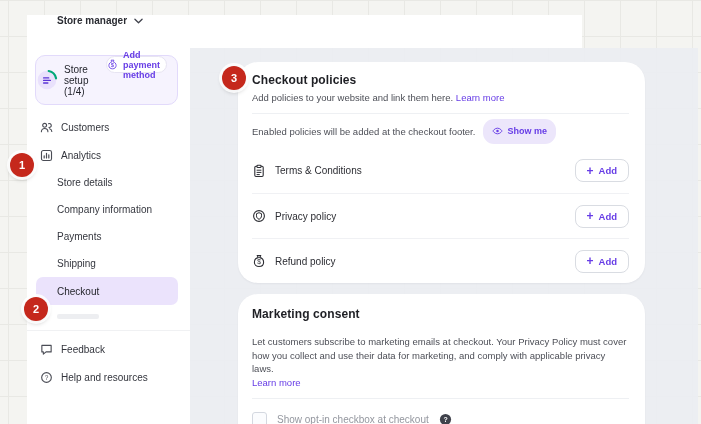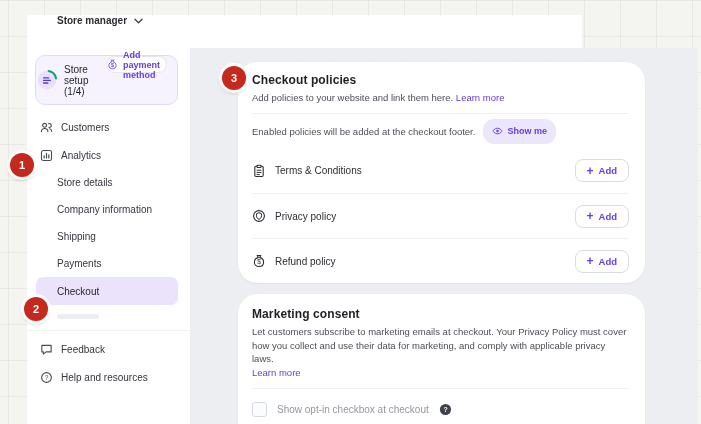--- a/index.html
+++ b/index.html
@@ -148,24 +148,24 @@
     </div>
 
 
     <div class="sub-item">
       <span>Store details</span>
     </div>
     <div class="sub-item">
       <span>Company information</span>
     </div>
     <div class="sub-item">
+      <span>Payments</span>
+    </div>
+    <div class="sub-item">
       <span>Shipping</span>
-    </div>
-    <div class="sub-item">
-      <span>Payments</span>
     </div>
     <div class="sub-item selected">
       <span>Checkout</span>
     </div>
 
     <div class="partial-item"></div>
     <div class="side-divider"></div>
 
     <div class="nav-item">
       <span class="nicon">
@@ -248,21 +248,21 @@
       </span>
       <span class="policy-name">Refund policy</span>
       <span class="add-btn">
         <span class="add-plus">+</span>
         <span>Add</span>
       </span>
     </div>
   </div>
 
   <div class="card card2">
-    <div class="card-title" style="margin-bottom:4px;">Marketing consent</div>
+    <div class="card-title" style="margin-bottom:14px;">Marketing consent</div>
     <div class="body-line">Let customers subscribe to marketing emails at checkout. Your Privacy Policy must cover</div>
     <div class="body-line">how you collect and use their data for marketing, and comply with applicable privacy laws.</div>
     <div class="body-link"><span class="link">Learn more</span></div>
     <div class="h-divider" style="margin-top:9px;"></div>
     <div class="checkbox-row">
       <span class="checkbox"></span>
       <span class="checkbox-label">Show opt-in checkbox at checkout</span>
       <span>
         <svg width="13" height="13" viewBox="0 0 14 14">
             <circle cx="7" cy="7" r="6" fill="#3f414b"></circle>

